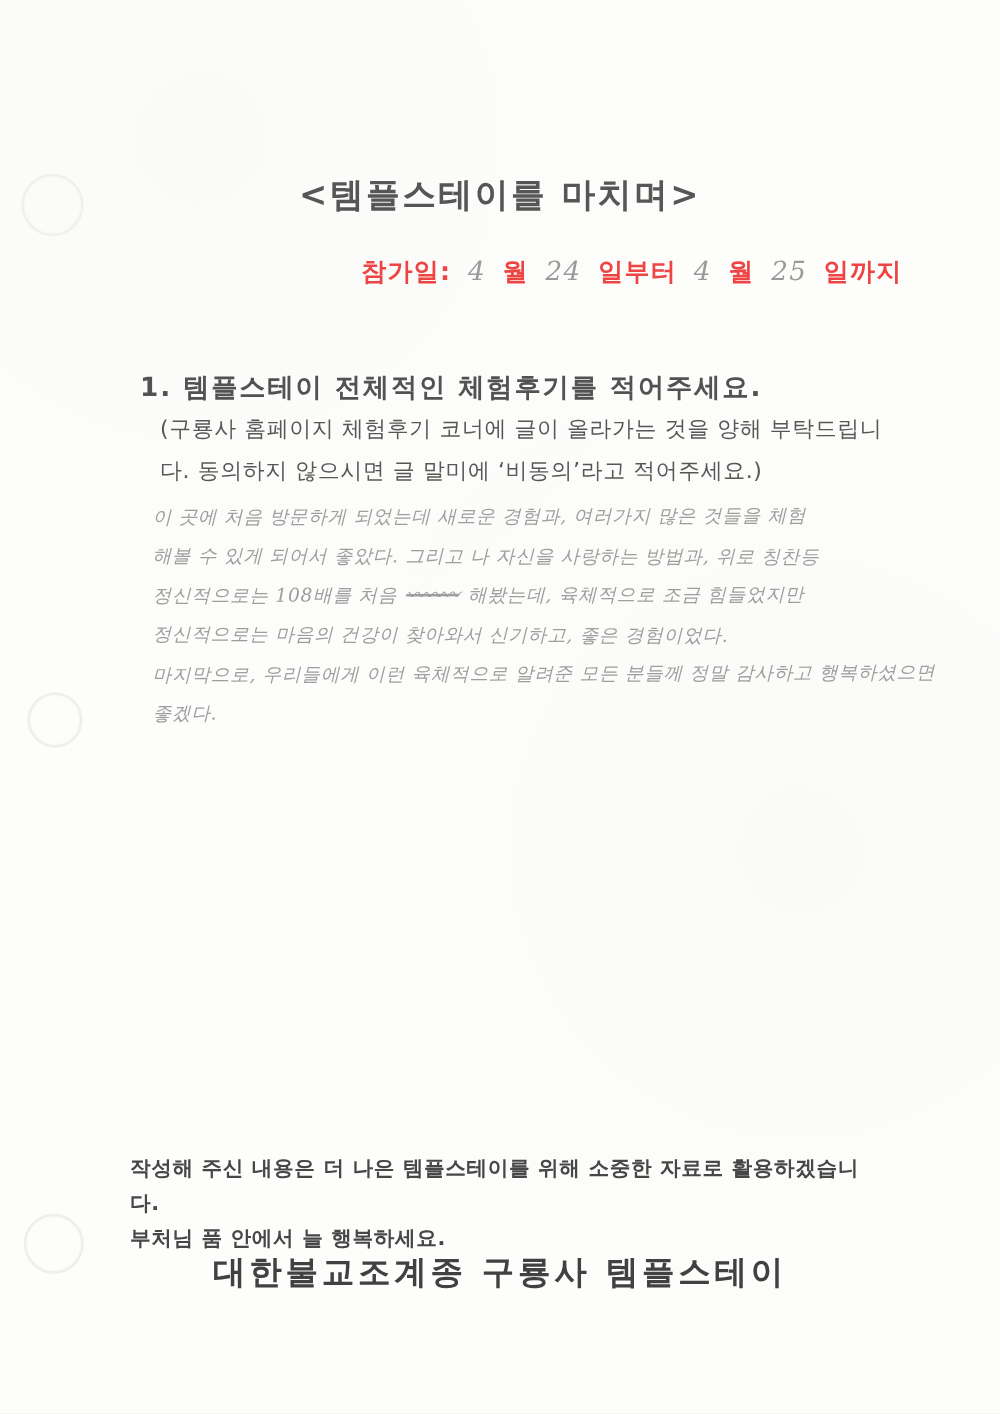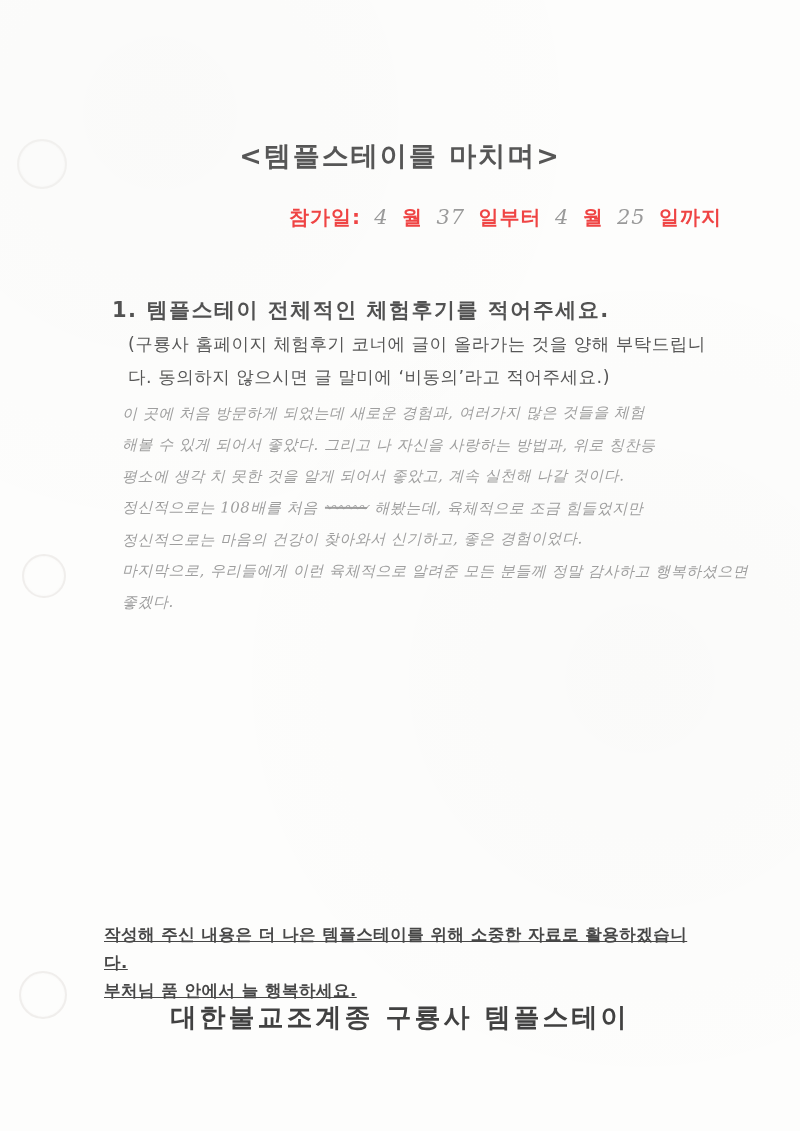--- a/index.html
+++ b/index.html
@@ -73,21 +73,21 @@
   .struck{
     text-decoration:line-through;
     text-decoration-thickness:2px;
     letter-spacing:-1px;
     padding:0 2px;
   }
 
   .footer-note{
     position:absolute;left:104px;top:921px;width:600px;
     font-size:16.5px;font-weight:bold;line-height:28px;
-    letter-spacing:0.5px;color:#474747;text-decoration:underline;
+    letter-spacing:0.5px;color:#474747;
   }
   .footer-title{
     position:absolute;left:0;top:1000px;width:100%;
     text-align:center;
     font-size:26px;font-weight:bold;letter-spacing:3px;
     color:#414141;
   }
 </style>
 </head>
 <body>
@@ -97,39 +97,38 @@
   <div class="punch-hole hole-1"></div>
   <div class="punch-hole hole-2"></div>
   <div class="punch-hole hole-3"></div>
 
   <div class="doc-title">&lt;템플스테이를 마치며&gt;</div>
 
   <div class="date-line">
     <span class="printed">참가일:</span>
     <span class="hw">4</span>
     <span class="printed">월</span>
-    <span class="hw">37</span>
+    <span class="hw">24</span>
     <span class="printed">일부터</span>
     <span class="hw">4</span>
     <span class="printed">월</span>
     <span class="hw">25</span>
     <span class="printed">일까지</span>
   </div>
 
   <div class="q-heading">1. 템플스테이 전체적인 체험후기를 적어주세요.</div>
 
   <div class="q-note">
     <div>(구룡사 홈페이지 체험후기 코너에 글이 올라가는 것을 양해 부탁드립니</div>
     <div>다. 동의하지 않으시면 글 말미에 ‘비동의’라고 적어주세요.)</div>
   </div>
 
   <div class="hw-block hw">
     <div class="hw-line">이 곳에 처음 방문하게 되었는데 새로운 경험과, 여러가지 많은 것들을 체험</div>
     <div class="hw-line">해볼 수 있게 되어서 좋았다. 그리고 나 자신을 사랑하는 방법과, 위로 칭찬등</div>
-    <div class="hw-line">평소에 생각 치 못한 것을 알게 되어서 좋았고, 계속 실천해 나갈 것이다.</div>
     <div class="hw-line">
       <span>정신적으로는 108배를 처음 </span><span class="struck">〰〰〰</span><span> 해봤는데, 육체적으로 조금 힘들었지만</span>
     </div>
     <div class="hw-line">정신적으로는 마음의 건강이 찾아와서 신기하고, 좋은 경험이었다.</div>
     <div class="hw-line">마지막으로, 우리들에게 이런 육체적으로 알려준 모든 분들께 정말 감사하고 행복하셨으면</div>
     <div class="hw-line">좋겠다.</div>
   </div>
 
   <div class="footer-note">
     <div>작성해 주신 내용은 더 나은 템플스테이를 위해 소중한 자료로 활용하겠습니다.</div>

